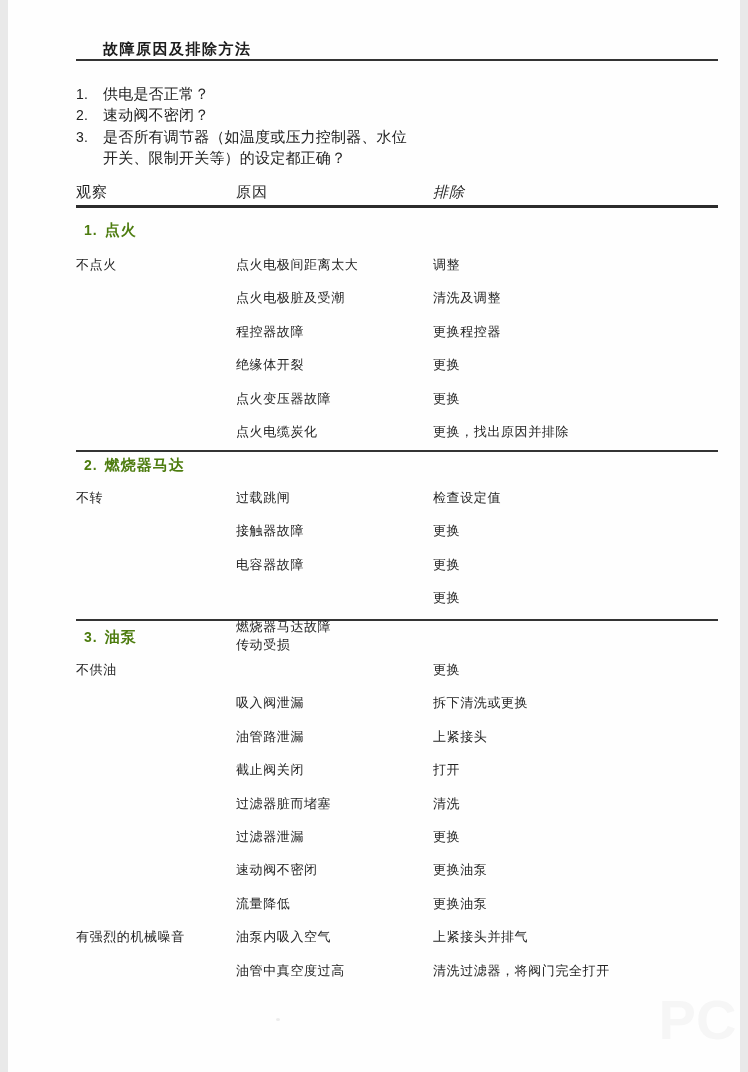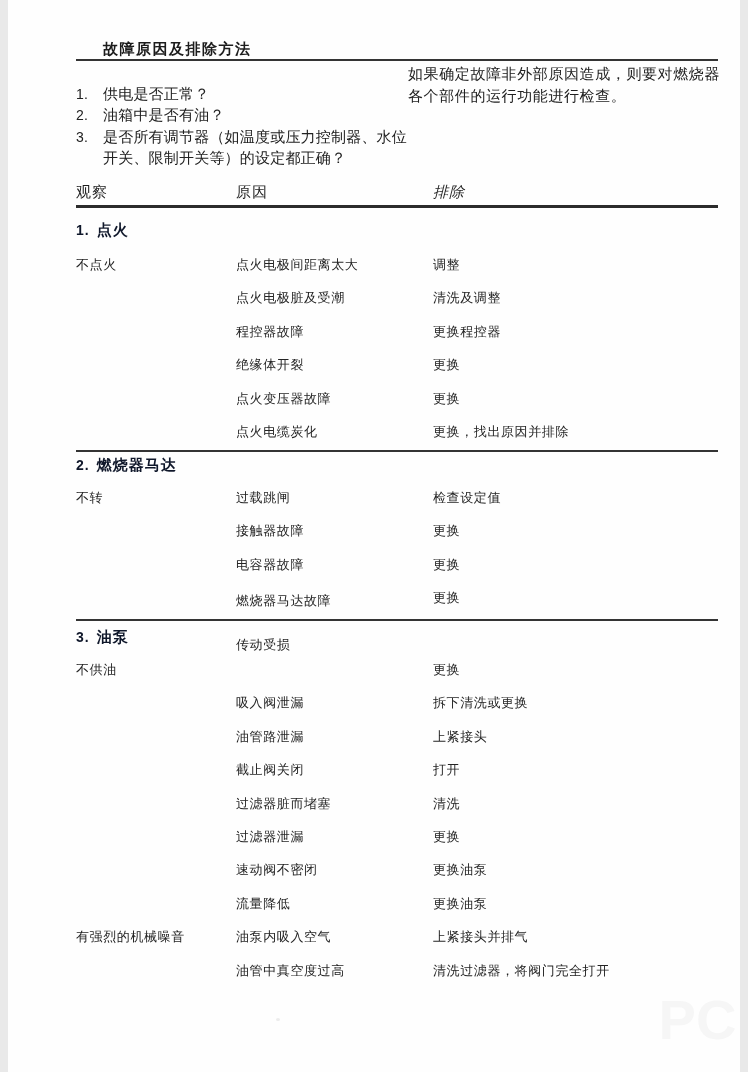--- a/index.html
+++ b/index.html
@@ -33,21 +33,21 @@
     text-align:justify;
   }
   .checklist{position:absolute;left:68px;top:84px;width:340px;}
   .check-item{display:flex;font-size:15px;line-height:21.3px;letter-spacing:0.2px;}
   .check-item .num{width:27px;flex:0 0 27px;font-family:"Liberation Sans","DejaVu Sans",sans-serif;font-size:14px;}
   .check-item .txt{width:312px;}
   .thead-cell{position:absolute;top:183px;font-size:15px;letter-spacing:1px;color:#1e1e1e;white-space:nowrap;}
   .thead-obs{left:68px;}
   .thead-cause{left:228px;}
   .thead-remedy{left:425px;font-style:italic;}
-  .section-header{position:absolute;left:68px;font-size:15px;font-weight:700;letter-spacing:1px;white-space:nowrap;color:#0f172a;text-align:center;}
+  .section-header{position:absolute;left:76px;font-size:15px;font-weight:700;letter-spacing:1px;white-space:nowrap;color:#4d7c0f;text-align:center;}
   .section-header .num{font-family:"Liberation Sans","DejaVu Sans",sans-serif;margin-right:7px;font-size:14px;}
   .cell{position:absolute;font-size:13px;letter-spacing:0.6px;white-space:nowrap;color:#242424;}
   .cell.obs{left:68px;}
   .cell.cause{left:228px;}
   .cell.remedy{left:425px;}
   .watermark{
     position:absolute;left:642px;top:988px;width:95px;height:64px;
     font-family:"Liberation Sans","DejaVu Sans",sans-serif;
     font-size:56px;font-weight:bold;color:#f6f6f6;
     line-height:64px;text-align:center;user-select:none;
@@ -64,29 +64,28 @@
   <div class="rule rule-title"></div>
 
 
   <div class="checklist" id="checklist">
       <div class="check-item">
         <span class="num">1.</span>
         <span class="txt">供电是否正常？</span>
       </div>
       <div class="check-item">
         <span class="num">2.</span>
-        <span class="txt">油箱中是否有油？</span>
+        <span class="txt">速动阀不密闭？</span>
       </div>
       <div class="check-item">
         <span class="num">3.</span>
         <span class="txt">是否所有调节器（如温度或压力控制器、水位开关、限制开关等）的设定都正确？</span>
       </div>
     </div>
 
-  <div class="note">如果确定故障非外部原因造成，则要对燃烧器各个部件的运行功能进行检查。</div>
 
   <div class="thead-cell thead-obs">观察</div>
   <div class="thead-cell thead-cause">原因</div>
   <div class="thead-cell thead-remedy">排除</div>
 
   <div class="rule rule-header"></div>
   <div class="rule rule-s1"></div>
   <div class="rule rule-s2"></div>
 
   <div id="table-body">
@@ -105,21 +104,21 @@
       <div class="cell cause" style="top: 423px;">点火电缆炭化</div>
       <div class="cell remedy" style="top: 423px;">更换，找出原因并排除</div>
       <div class="section-header" style="top: 456px;"><span class="num">2.</span><span>燃烧器马达</span></div>
       <div class="cell obs" style="top: 489px;">不转</div>
       <div class="cell cause" style="top: 489px;">过载跳闸</div>
       <div class="cell remedy" style="top: 489px;">检查设定值</div>
       <div class="cell cause" style="top: 522.4px;">接触器故障</div>
       <div class="cell remedy" style="top: 522.4px;">更换</div>
       <div class="cell cause" style="top: 555.8px;">电容器故障</div>
       <div class="cell remedy" style="top: 555.8px;">更换</div>
-      <div class="cell cause" style="top: 592px;">燃烧器马达故障</div>
+      <div class="cell cause" style="top: 618px;">燃烧器马达故障</div>
       <div class="cell remedy" style="top: 589.2px;">更换</div>
       <div class="section-header" style="top: 628px;"><span class="num">3.</span><span>油泵</span></div>
       <div class="cell obs" style="top: 661px;">不供油</div>
       <div class="cell cause" style="top: 636px;">传动受损</div>
       <div class="cell remedy" style="top: 661px;">更换</div>
       <div class="cell cause" style="top: 694.4px;">吸入阀泄漏</div>
       <div class="cell remedy" style="top: 694.4px;">拆下清洗或更换</div>
       <div class="cell cause" style="top: 727.8px;">油管路泄漏</div>
       <div class="cell remedy" style="top: 727.8px;">上紧接头</div>
       <div class="cell cause" style="top: 761.2px;">截止阀关闭</div>

